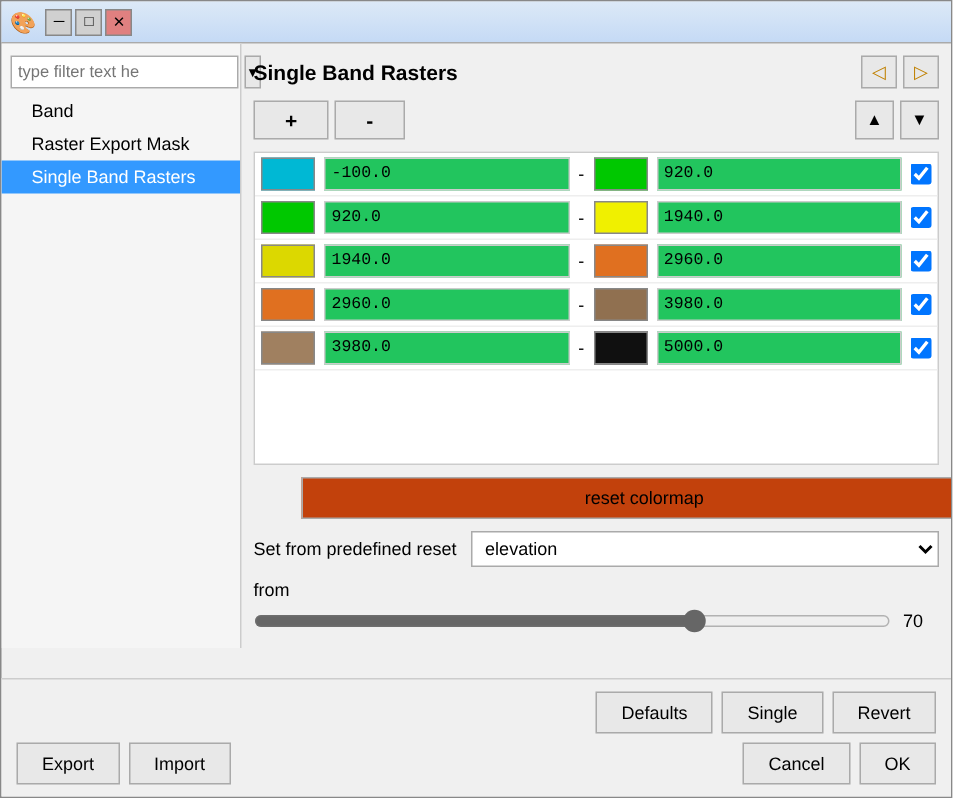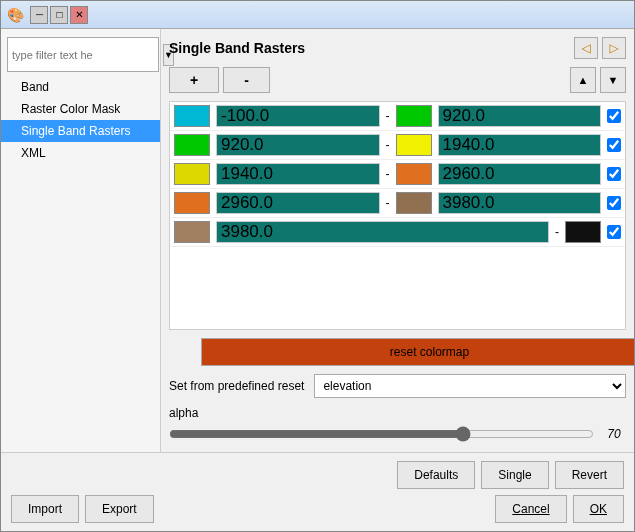--- a/index.html
+++ b/index.html
@@ -75,21 +75,21 @@
 
     .filter-row {
       display: flex;
       align-items: center;
       padding: 4px 6px;
       gap: 4px;
     }
 
     .filter-input {
       flex: 1;
-      height: 35px;
+      height: 22px;
       border: 1px solid #aaa;
       padding: 2px 4px;
       font-size: 11px;
       background: white;
     }
 
     .filter-btn {
       height: 22px;
       width: 22px;
       background: #e8e8e8;
@@ -204,23 +204,24 @@
       border: 1px solid #888;
       flex-shrink: 0;
       cursor: pointer;
     }
 
     .value-field {
       flex: 1;
       height: 22px;
       border: 1px solid #ccc;
       padding: 2px 4px;
-      font-size: 17px;
-      background: #0f766e;
+      font-size: 11px;
+      background: #22c55e;
       min-width: 60px;
+      font-family: Liberation Mono, monospace;
     }
 
     .dash-sep {
       font-size: 12px;
       flex-shrink: 0;
     }
 
     .row-checkbox {
       width: 14px;
       height: 14px;
@@ -277,30 +278,30 @@
     .alpha-slider {
       flex: 1;
       height: 20px;
       cursor: pointer;
       accent-color: #666;
     }
 
     .alpha-value {
       font-size: 12px;
       width: 24px;
-      text-align: center;
-      font-style: italic;
+      text-align: left;
     }
 
     
     .bottom-section {
       border-top: 1px solid #ccc;
       padding: 8px 10px;
       background: #f0f0f0;
       flex-shrink: 0;
+      margin-top: 20px;
     }
 
     .bottom-buttons-row1 {
       display: flex;
       justify-content: flex-end;
       gap: 6px;
       margin-bottom: 6px;
     }
 
     .bottom-buttons-row2 {
@@ -310,21 +311,20 @@
     }
 
     .bottom-left-btns {
       display: flex;
       gap: 6px;
     }
 
     .bottom-right-btns {
       display: flex;
       gap: 6px;
-      text-decoration: underline;
     }
 
     .action-btn {
       height: 28px;
       padding: 0 16px;
       background: #e8e8e8;
       border: 1px solid #aaa;
       cursor: pointer;
       font-size: 12px;
     }
@@ -357,23 +357,22 @@
   </div>
 
   <div class="main-content">
 
     <div class="sidebar">
       <div class="filter-row">
         <input class="filter-input" type="text" value="" placeholder="type filter text he" style="">
         <div class="filter-btn">▼</div>
       </div>
       <div class="sidebar-item">Band</div>
-      <div class="sidebar-item">Raster Color Mask</div>
+      <div class="sidebar-item">Raster Export Mask</div>
       <div class="sidebar-item selected">Single Band Rasters</div>
-      <div class="sidebar-item">XML</div>
     </div>
 
     <div class="right-panel">
       <div class="panel-header">
         <span class="panel-title">Single Band Rasters</span>
         <div class="nav-arrows">
           <div class="nav-arrow">◁</div>
           <div class="nav-arrow">▷</div>
         </div>
       </div>
@@ -422,56 +421,57 @@
           <div class="color-swatch" style="background:#907050;"></div>
           <input class="value-field" type="text" value="3980.0" style="">
           <input class="row-checkbox" type="checkbox" checked="" style="">
         </div>
 
         <div class="color-row">
           <div class="color-swatch" style="background:#a08060;"></div>
           <input class="value-field" type="text" value="3980.0" style="">
           <span class="dash-sep">-</span>
           <div class="color-swatch" style="background:#101010;"></div>
+          <input class="value-field" type="text" value="5000.0" style="">
           <input class="row-checkbox" type="checkbox" checked="" style="">
         </div>
       </div>
 
       <button class="reset-btn">reset colormap</button>
 
       <div class="predefined-row">
         <span class="predefined-label">Set from predefined reset</span>
         <select class="predefined-select">
           <option>elevation</option>
           <option>gray</option>
           <option>rainbow</option>
           <option>rdylgn</option>
         </select>
       </div>
 
       <div class="alpha-section">
-        <div class="alpha-label">alpha</div>
+        <div class="alpha-label">from</div>
         <div class="slider-container">
           <input class="alpha-slider" type="range" min="0" max="100" value="70" style="">
           <span class="alpha-value">70</span>
         </div>
       </div>
     </div>
   </div>
 
   <div class="bottom-section">
     <div class="bottom-buttons-row1">
       <button class="action-btn">Defaults</button>
       <button class="action-btn">Single</button>
       <button class="action-btn">Revert</button>
     </div>
     <div class="bottom-buttons-row2">
       <div class="bottom-left-btns">
+        <button class="action-btn">Export</button>
         <button class="action-btn">Import</button>
-        <button class="action-btn">Export</button>
       </div>
       <div class="bottom-right-btns">
         <button class="action-btn">Cancel</button>
         <button class="action-btn">OK</button>
       </div>
     </div>
   </div>
 </div>
 
 </body></html>

